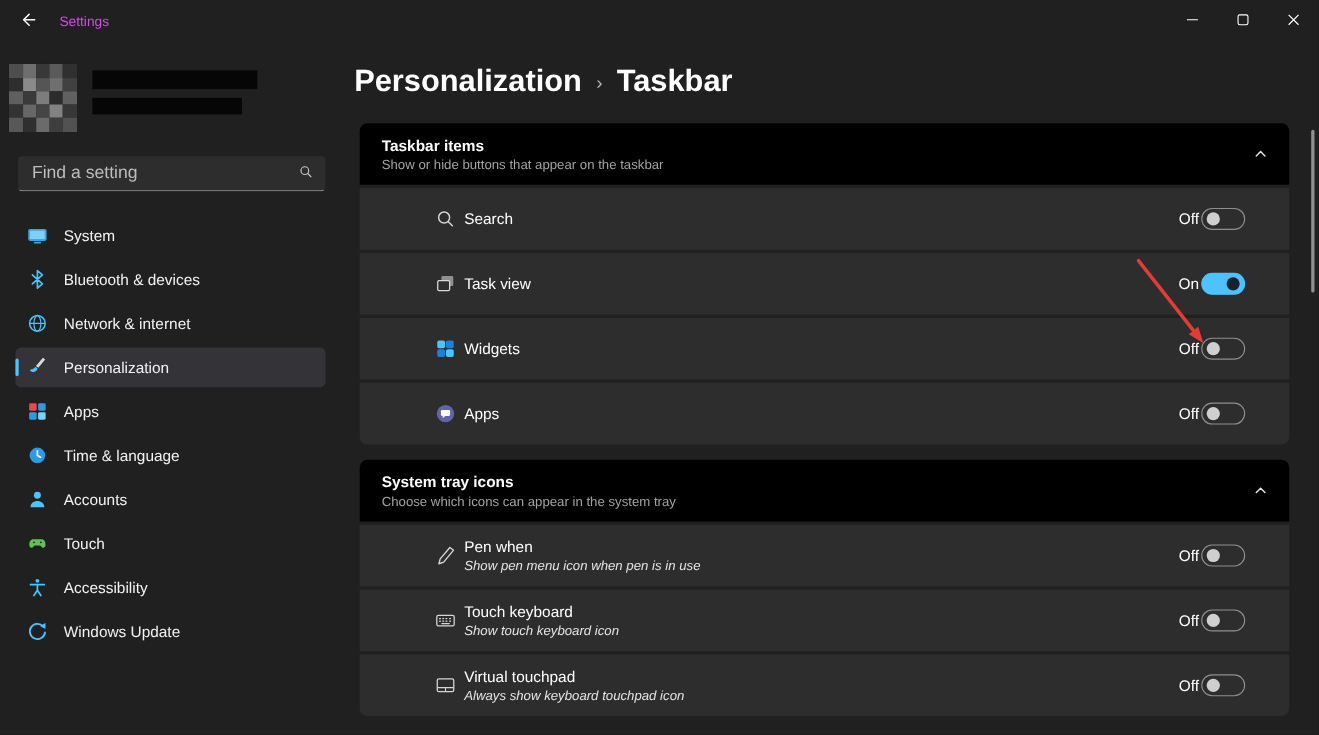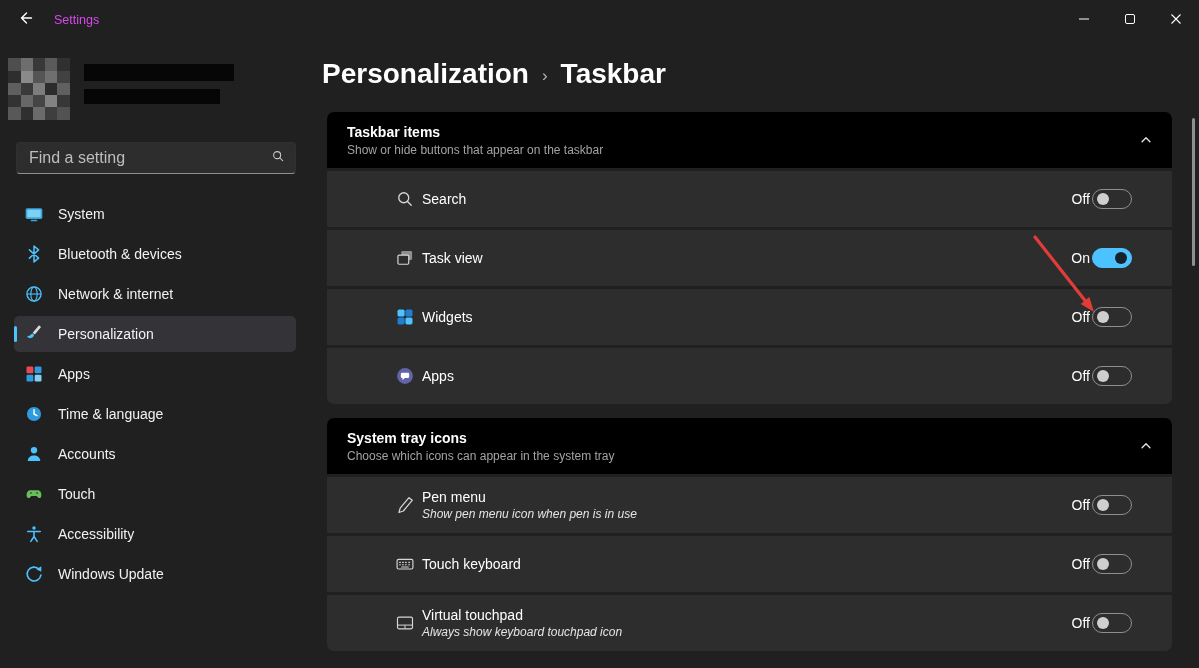--- a/index.html
+++ b/index.html
@@ -379,40 +379,41 @@
           </span>
         </div>
 
         <div class="row">
           <span class="row-icon">
             <svg width="20" height="20" viewBox="0 0 24 24">
                 <path d="M16.8 3.2 l4 3 -10.8 13 -5.2 1.8 1.4 -5.3 z" fill="none" stroke="#d6d6d6" stroke-width="1.5" stroke-linejoin="round"></path>
               </svg>
           </span>
           <div class="row-text">
-            <div class="row-title">Pen menu</div>
+            <div class="row-title">Pen when</div>
             <div class="row-desc">Show pen menu icon when pen is in use</div>
           </div>
           <div class="row-controls">
             <span class="toggle-state">Off</span>
             <div class="toggle">
                 <div class="knob"></div>
               </div>
           </div>
         </div>
 
         <div class="row">
           <span class="row-icon">
             <svg width="20" height="20" viewBox="0 0 24 24">
                 <rect x="2.5" y="6.5" width="19" height="11.5" rx="1.8" fill="none" stroke="#d6d6d6" stroke-width="1.4"></rect>
                 <path d="M5.5 10 h1 M9 10 h1 M12.5 10 h1 M16.5 10 h1 M5.5 12.8 h1 M9 12.8 h1 M12.5 12.8 h1 M16.5 12.8 h1 M8 15.5 h8" stroke="#d6d6d6" stroke-width="1.3" stroke-linecap="round"></path>
               </svg>
           </span>
           <div class="row-text">
             <div class="row-title">Touch keyboard</div>
+            <div class="row-desc">Show touch keyboard icon</div>
           </div>
           <div class="row-controls">
             <span class="toggle-state">Off</span>
             <div class="toggle">
                 <div class="knob"></div>
               </div>
           </div>
         </div>
 
         <div class="row">

